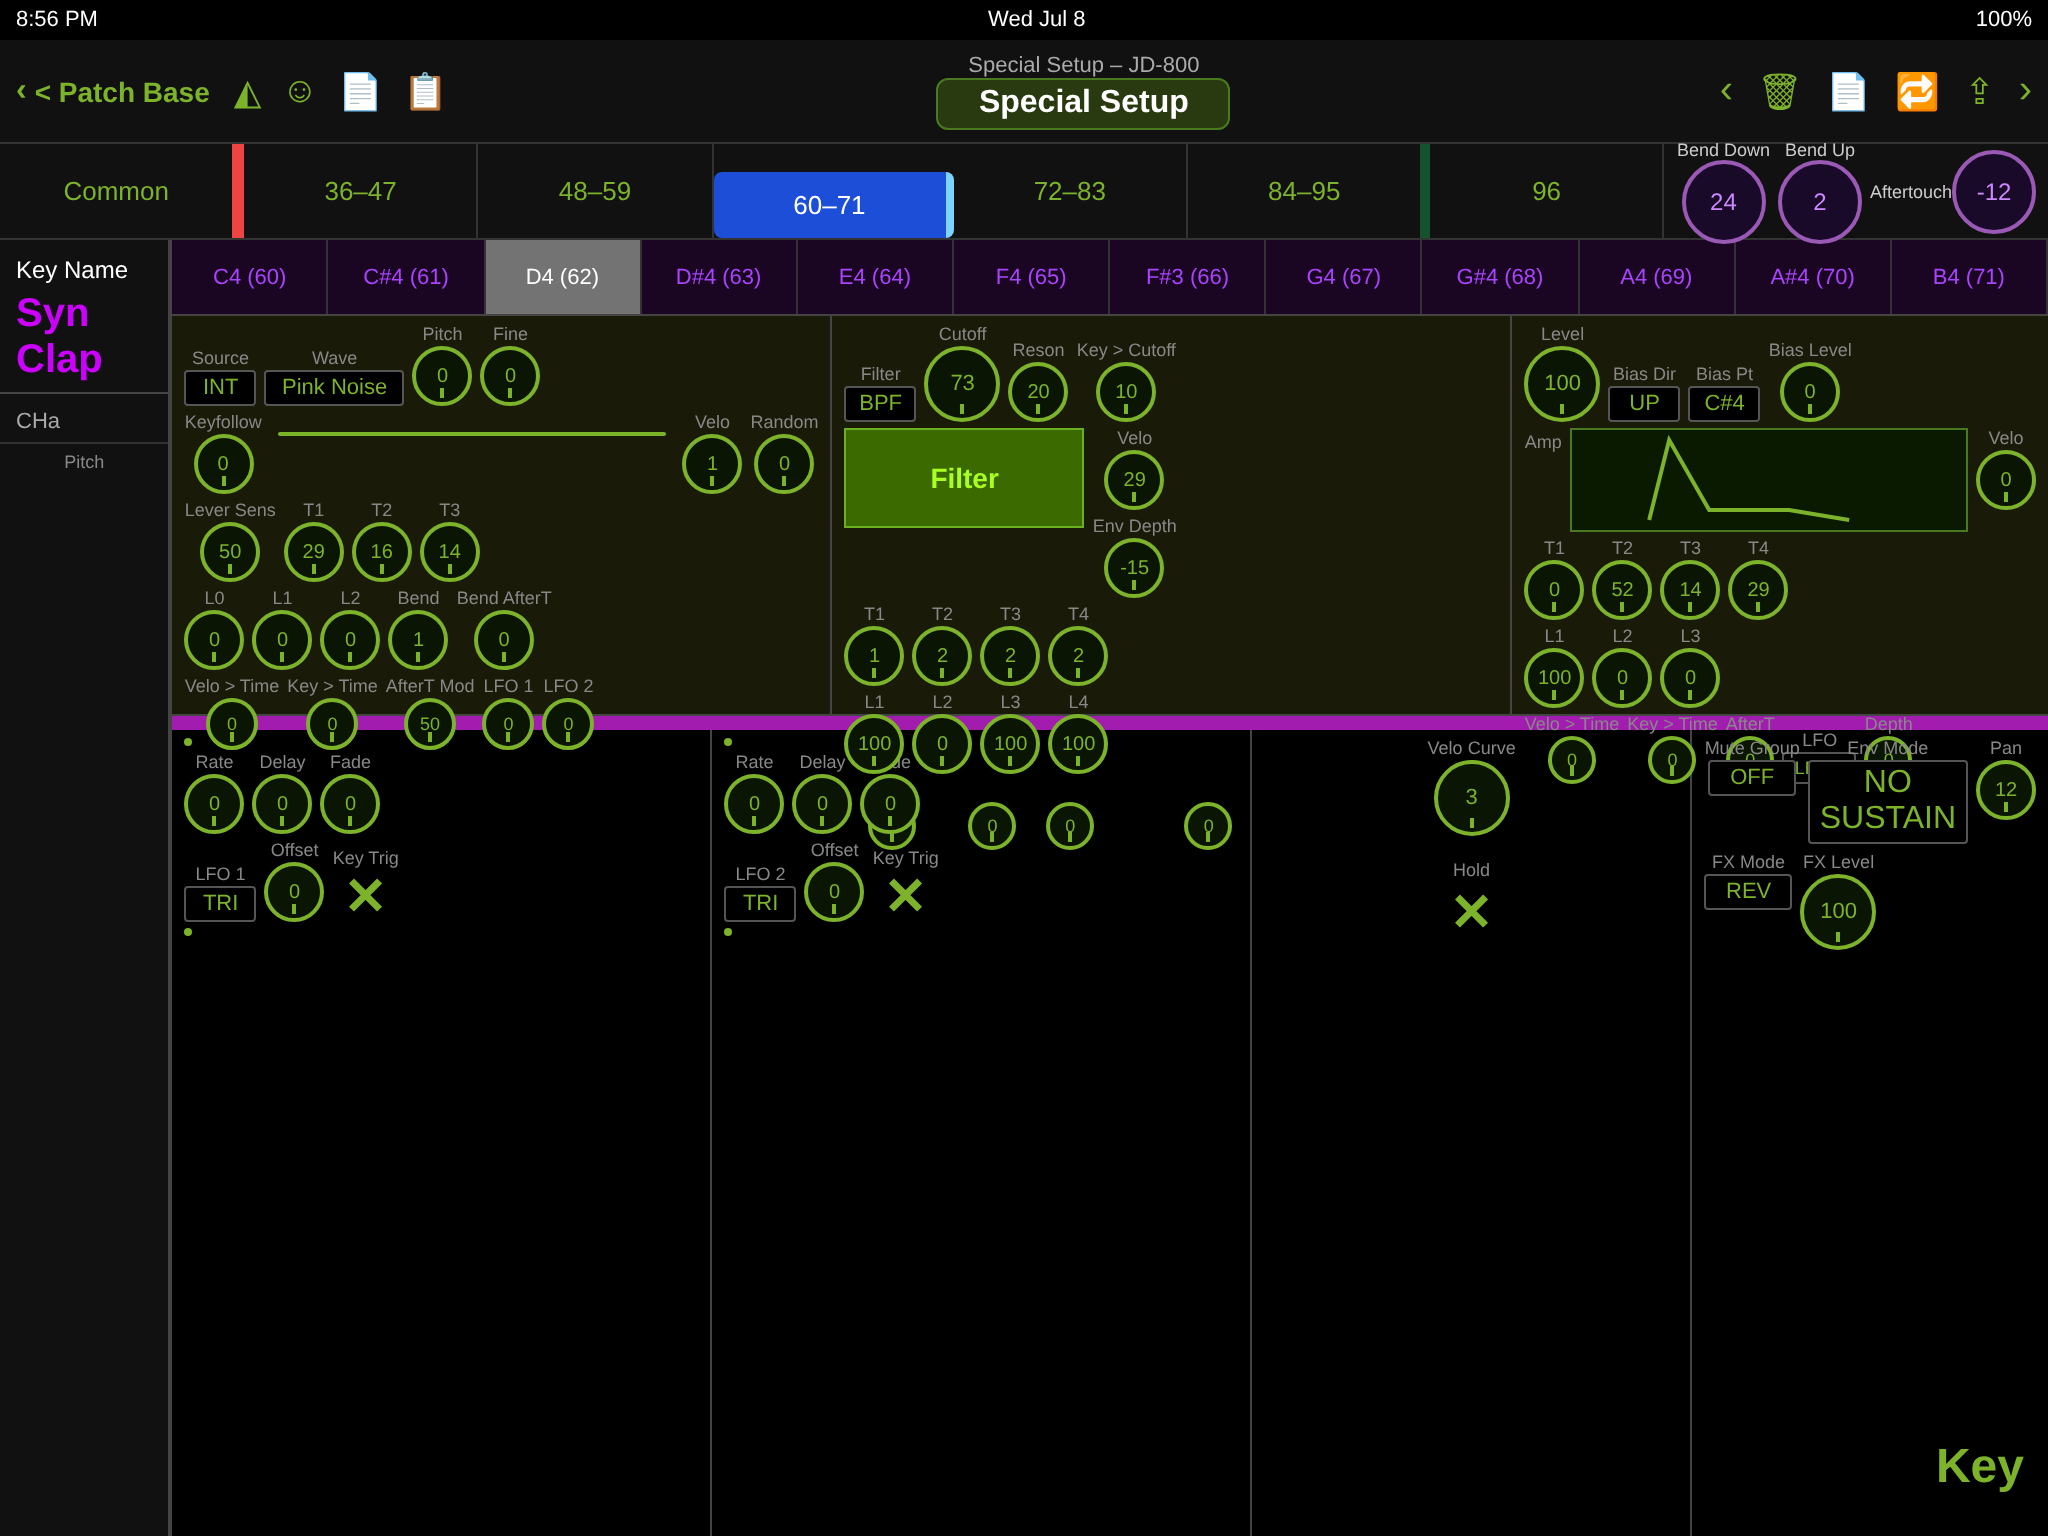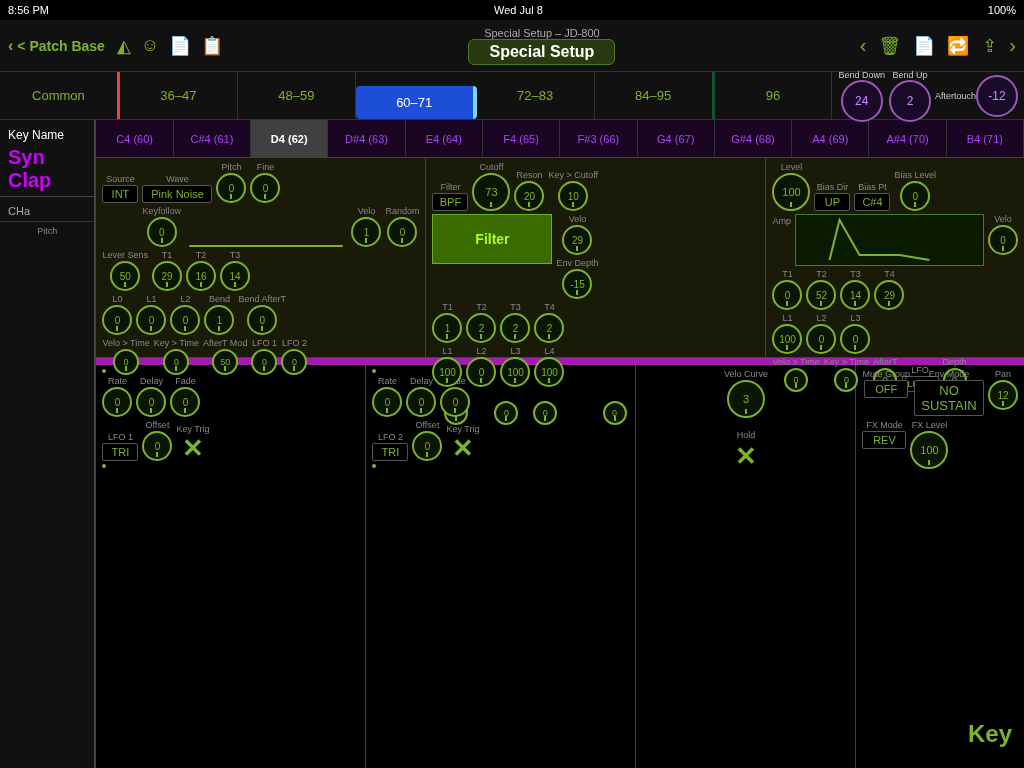--- a/index.html
+++ b/index.html
@@ -239,26 +239,26 @@
     <span class="header-icon">📄</span>
     <span class="header-icon">🔁</span>
     <span class="header-icon">⇪</span>
     <span class="nav-arrow">›</span>
   </div>
 </div>
 
 <div style="display:flex; background:#111; border-bottom:1px solid #333; height:48px; position:relative;">
 
   <div style="display:flex; flex:1; align-items:stretch;">
-    <div class="key-tab" style="font-size:13px; color:#7db32a; border-right:3px solid #ef4444; display:flex;align-items:center;justify-content:center; flex:1;">Common</div>
+    <div class="key-tab" style="font-size:13px; color:#7db32a; border-right:6px solid #ef4444; display:flex;align-items:center;justify-content:center; flex:1;">Common</div>
     <div class="key-tab" style="flex:1;display:flex;align-items:center;justify-content:center;color:#7db32a;border-right:1px solid #333;">36–47</div>
     <div class="key-tab" style="flex:1;display:flex;align-items:center;justify-content:center;color:#7db32a;border-right:1px solid #333;">48–59</div>
     <div class="key-tab active" style="flex:1;display:flex;align-items:center;justify-content:center;background:#1d4ed8;color:#fff;border-radius:4px;border-right:4px solid #7dd3fc;margin-top:14px;">60–71</div>
     <div class="key-tab" style="flex:1;display:flex;align-items:center;justify-content:center;color:#7db32a;border-right:1px solid #333;">72–83</div>
-    <div class="key-tab" style="flex:1;display:flex;align-items:center;justify-content:center;color:#7db32a;border-right:3px solid #14532d;">84–95</div>
+    <div class="key-tab" style="flex:1;display:flex;align-items:center;justify-content:center;color:#7db32a;border-right:5px solid #14532d;">84–95</div>
     <div class="key-tab" style="flex:1;display:flex;align-items:center;justify-content:center;color:#7db32a;border-right:1px solid #333;">96</div>
   </div>
 
   <div style="display:flex; align-items:center; gap:4px; padding:0 6px; background:#111;">
     <div style="display:flex;flex-direction:column;align-items:center;">
       <span style="color:#ccc;font-size:9px;">Bend Down</span>
       <div class="bend-knob knob-purple">
           <span>24</span>
         </div>
     </div>
@@ -292,21 +292,21 @@
         
       </div>
     </div>
   </div>
 
   <div style="flex:1; display:flex; flex-direction:column;">
 
     <div style="display:flex; background:#1a0522; height:38px; overflow-x:auto; border-bottom:1px solid #444;">
       <div class="note-btn" style="min-width:72px;">C4 (60)</div>
       <div class="note-btn" style="min-width:72px;">C#4 (61)</div>
-      <div class="note-btn active" style="min-width:72px; background:#404040; color:#fff;font-weight:bold;">D4 (62)</div>
+      <div class="note-btn active" style="min-width:72px; background:#737373; color:#fff;">D4 (62)</div>
       <div class="note-btn" style="min-width:72px;">D#4 (63)</div>
       <div class="note-btn" style="min-width:72px;">E4 (64)</div>
       <div class="note-btn" style="min-width:72px;">F4 (65)</div>
       <div class="note-btn" style="min-width:72px;">F#3 (66)</div>
       <div class="note-btn" style="min-width:72px;">G4 (67)</div>
       <div class="note-btn" style="min-width:72px;">G#4 (68)</div>
       <div class="note-btn" style="min-width:72px;">A4 (69)</div>
       <div class="note-btn" style="min-width:72px;">A#4 (70)</div>
       <div class="note-btn" style="min-width:72px;">B4 (71)</div>
     </div>
@@ -333,21 +333,21 @@
                 </div>
             </div>
             <div class="param-group">
               <div class="param-label">Fine</div>
               <div class="param-knob">
                   <span>0</span>
                 </div>
             </div>
           </div>
 
-          <div style="display:flex; gap:4px; align-items:flex-end; margin-bottom:3px;margin-left:40px;">
+          <div style="display:flex; gap:4px; align-items:flex-start; margin-bottom:3px;">
             <div class="param-group">
               <div class="param-label">Keyfollow</div>
               <div class="param-knob">
                   <span>0</span>
                 </div>
             </div>
             <div style="flex:1; display:flex; align-items:center;">
               <div style="flex:1; height:2px; background:#7db32a; border-radius:1px; margin:0 4px; margin-top:10px;"></div>
             </div>
             <div class="param-group">
@@ -817,21 +817,21 @@
         </div>
 
         <div style="padding:4px 6px; position:relative;">
           <div style="display:flex; gap:4px; margin-bottom:4px;">
             <div class="param-group">
               <div class="param-label">Mute Group</div>
               <div class="disp" style="min-width:44px;">OFF</div>
             </div>
             <div class="param-group">
               <div class="param-label">Env Mode</div>
-              <div class="disp" style="min-width:70px;font-size:13px;">NO SUSTAIN</div>
+              <div class="disp" style="min-width:70px;font-size:16px;">NO SUSTAIN</div>
             </div>
             <div class="param-group">
               <div class="param-label">Pan</div>
               <div class="param-knob">
                   <span>12</span>
                 </div>
             </div>
           </div>
           <div style="display:flex; gap:4px; margin-bottom:4px;">
             <div class="param-group">

